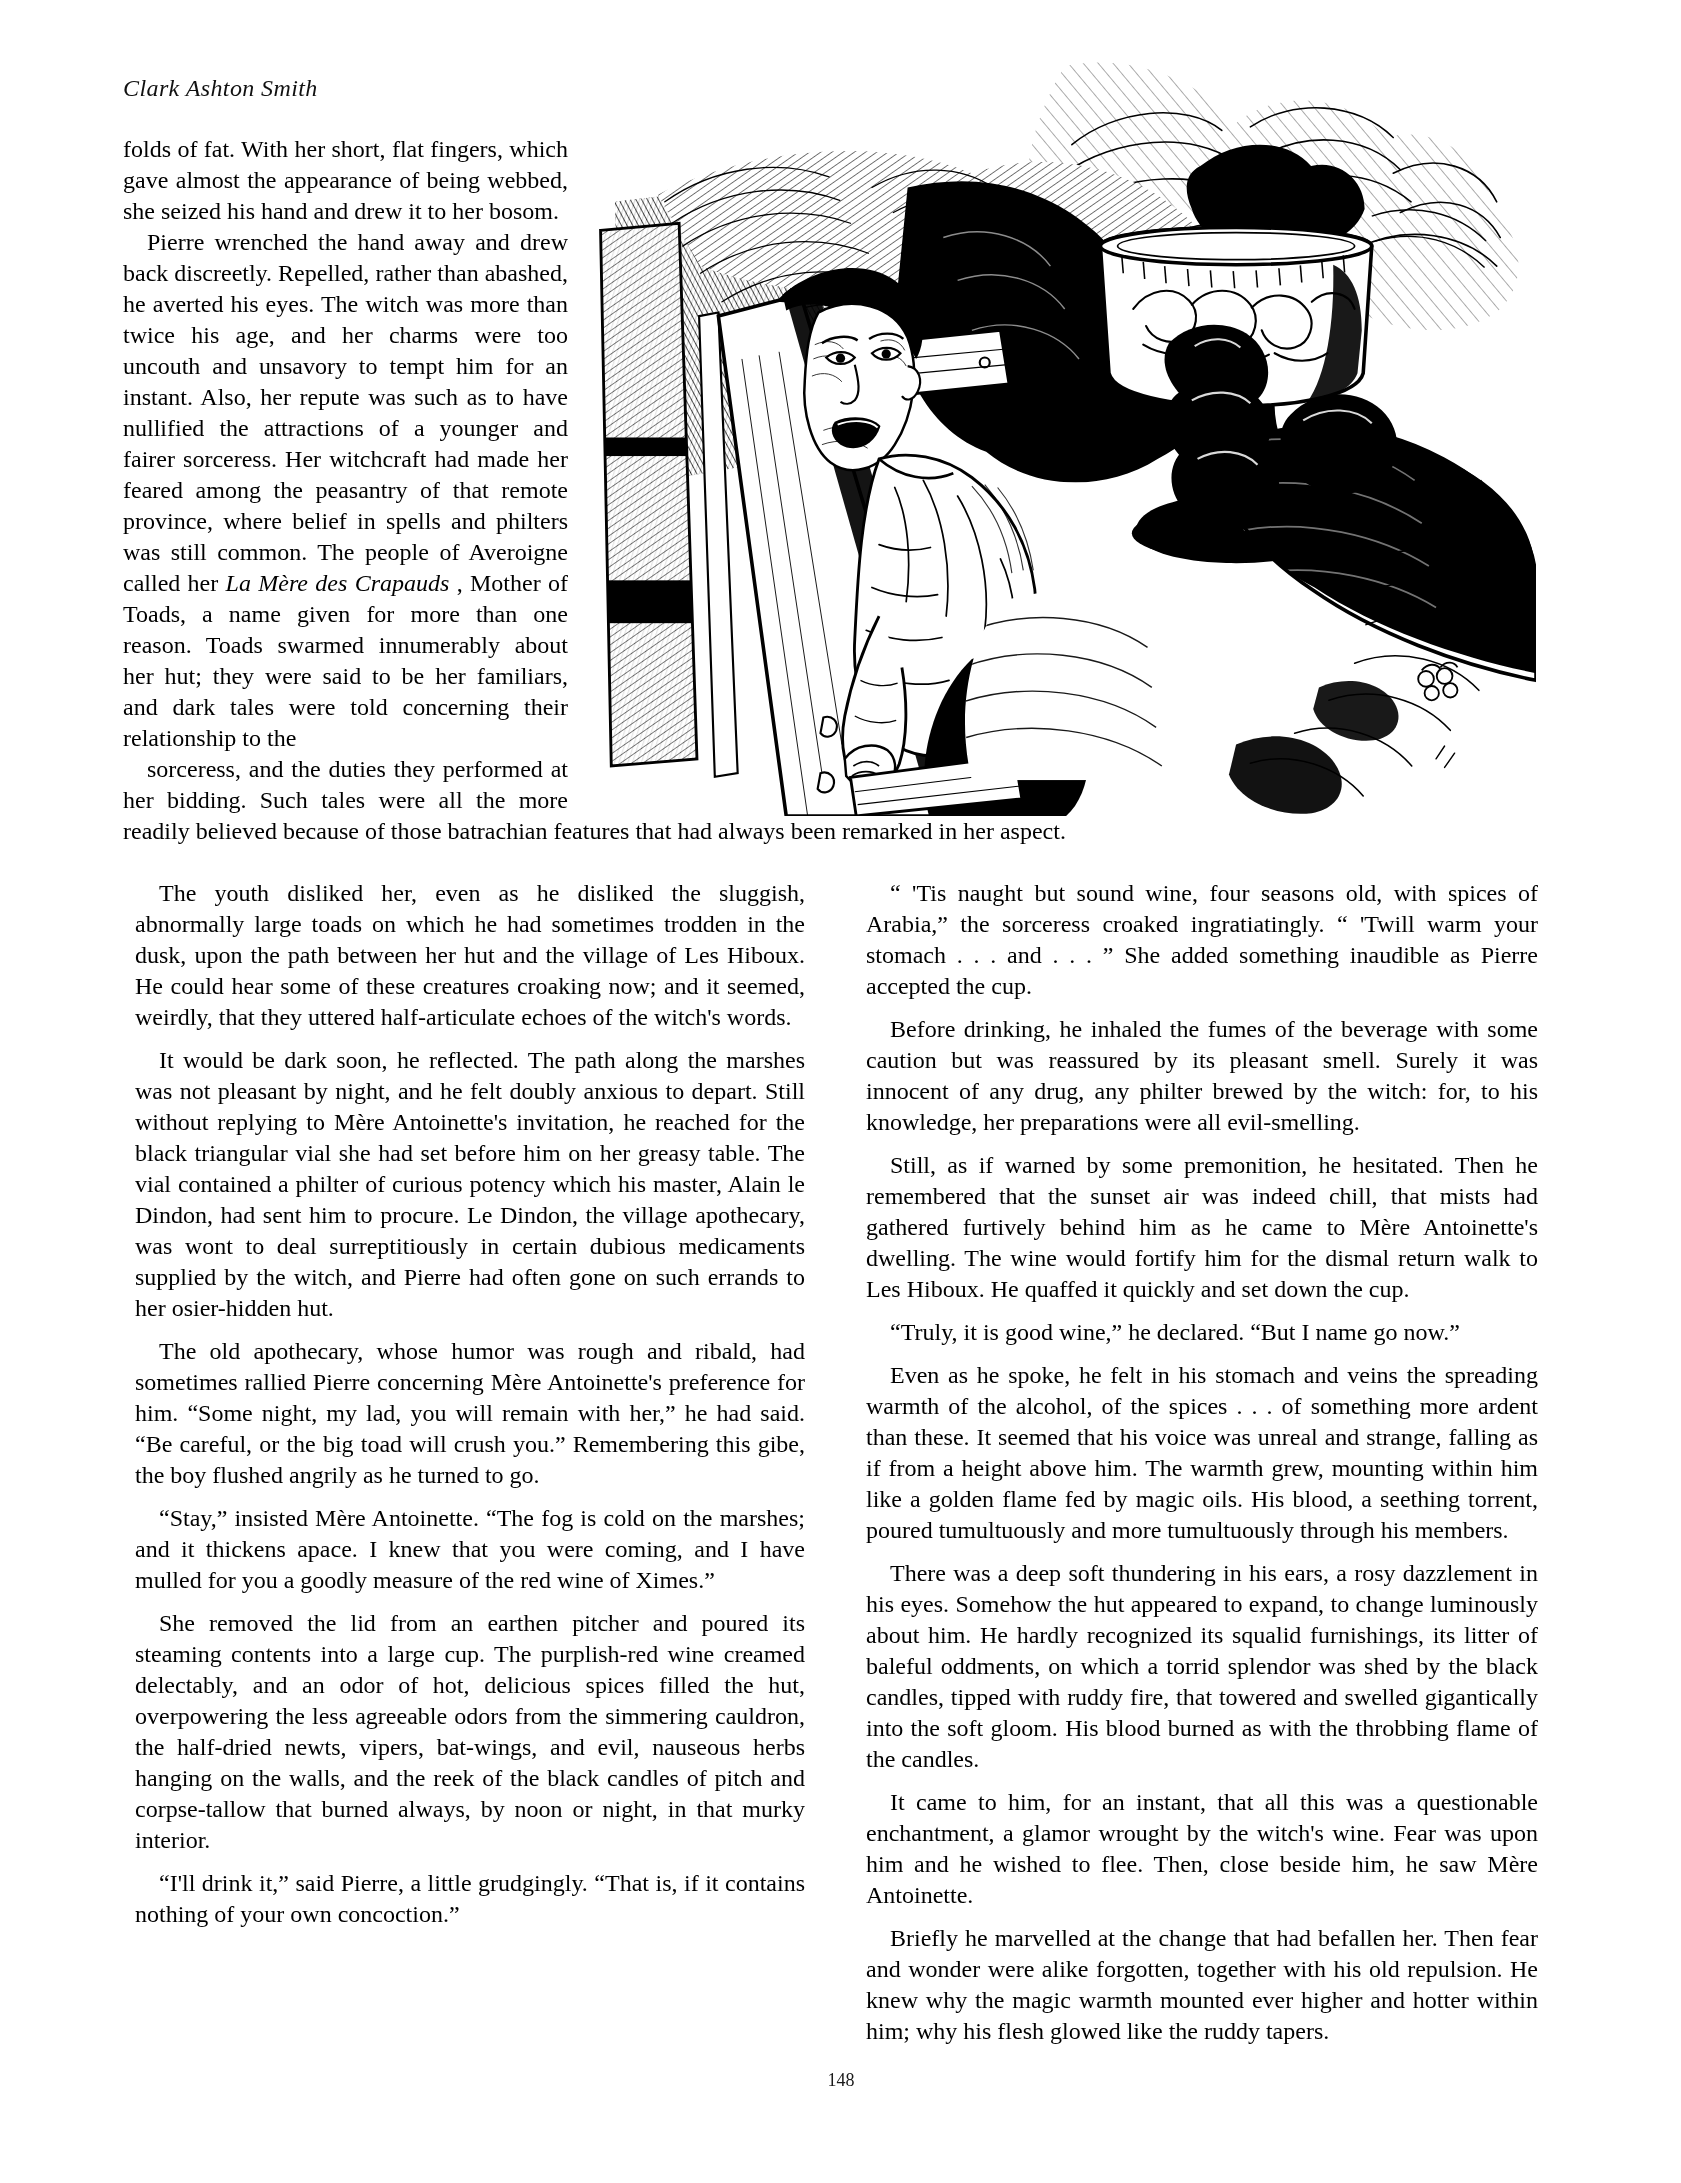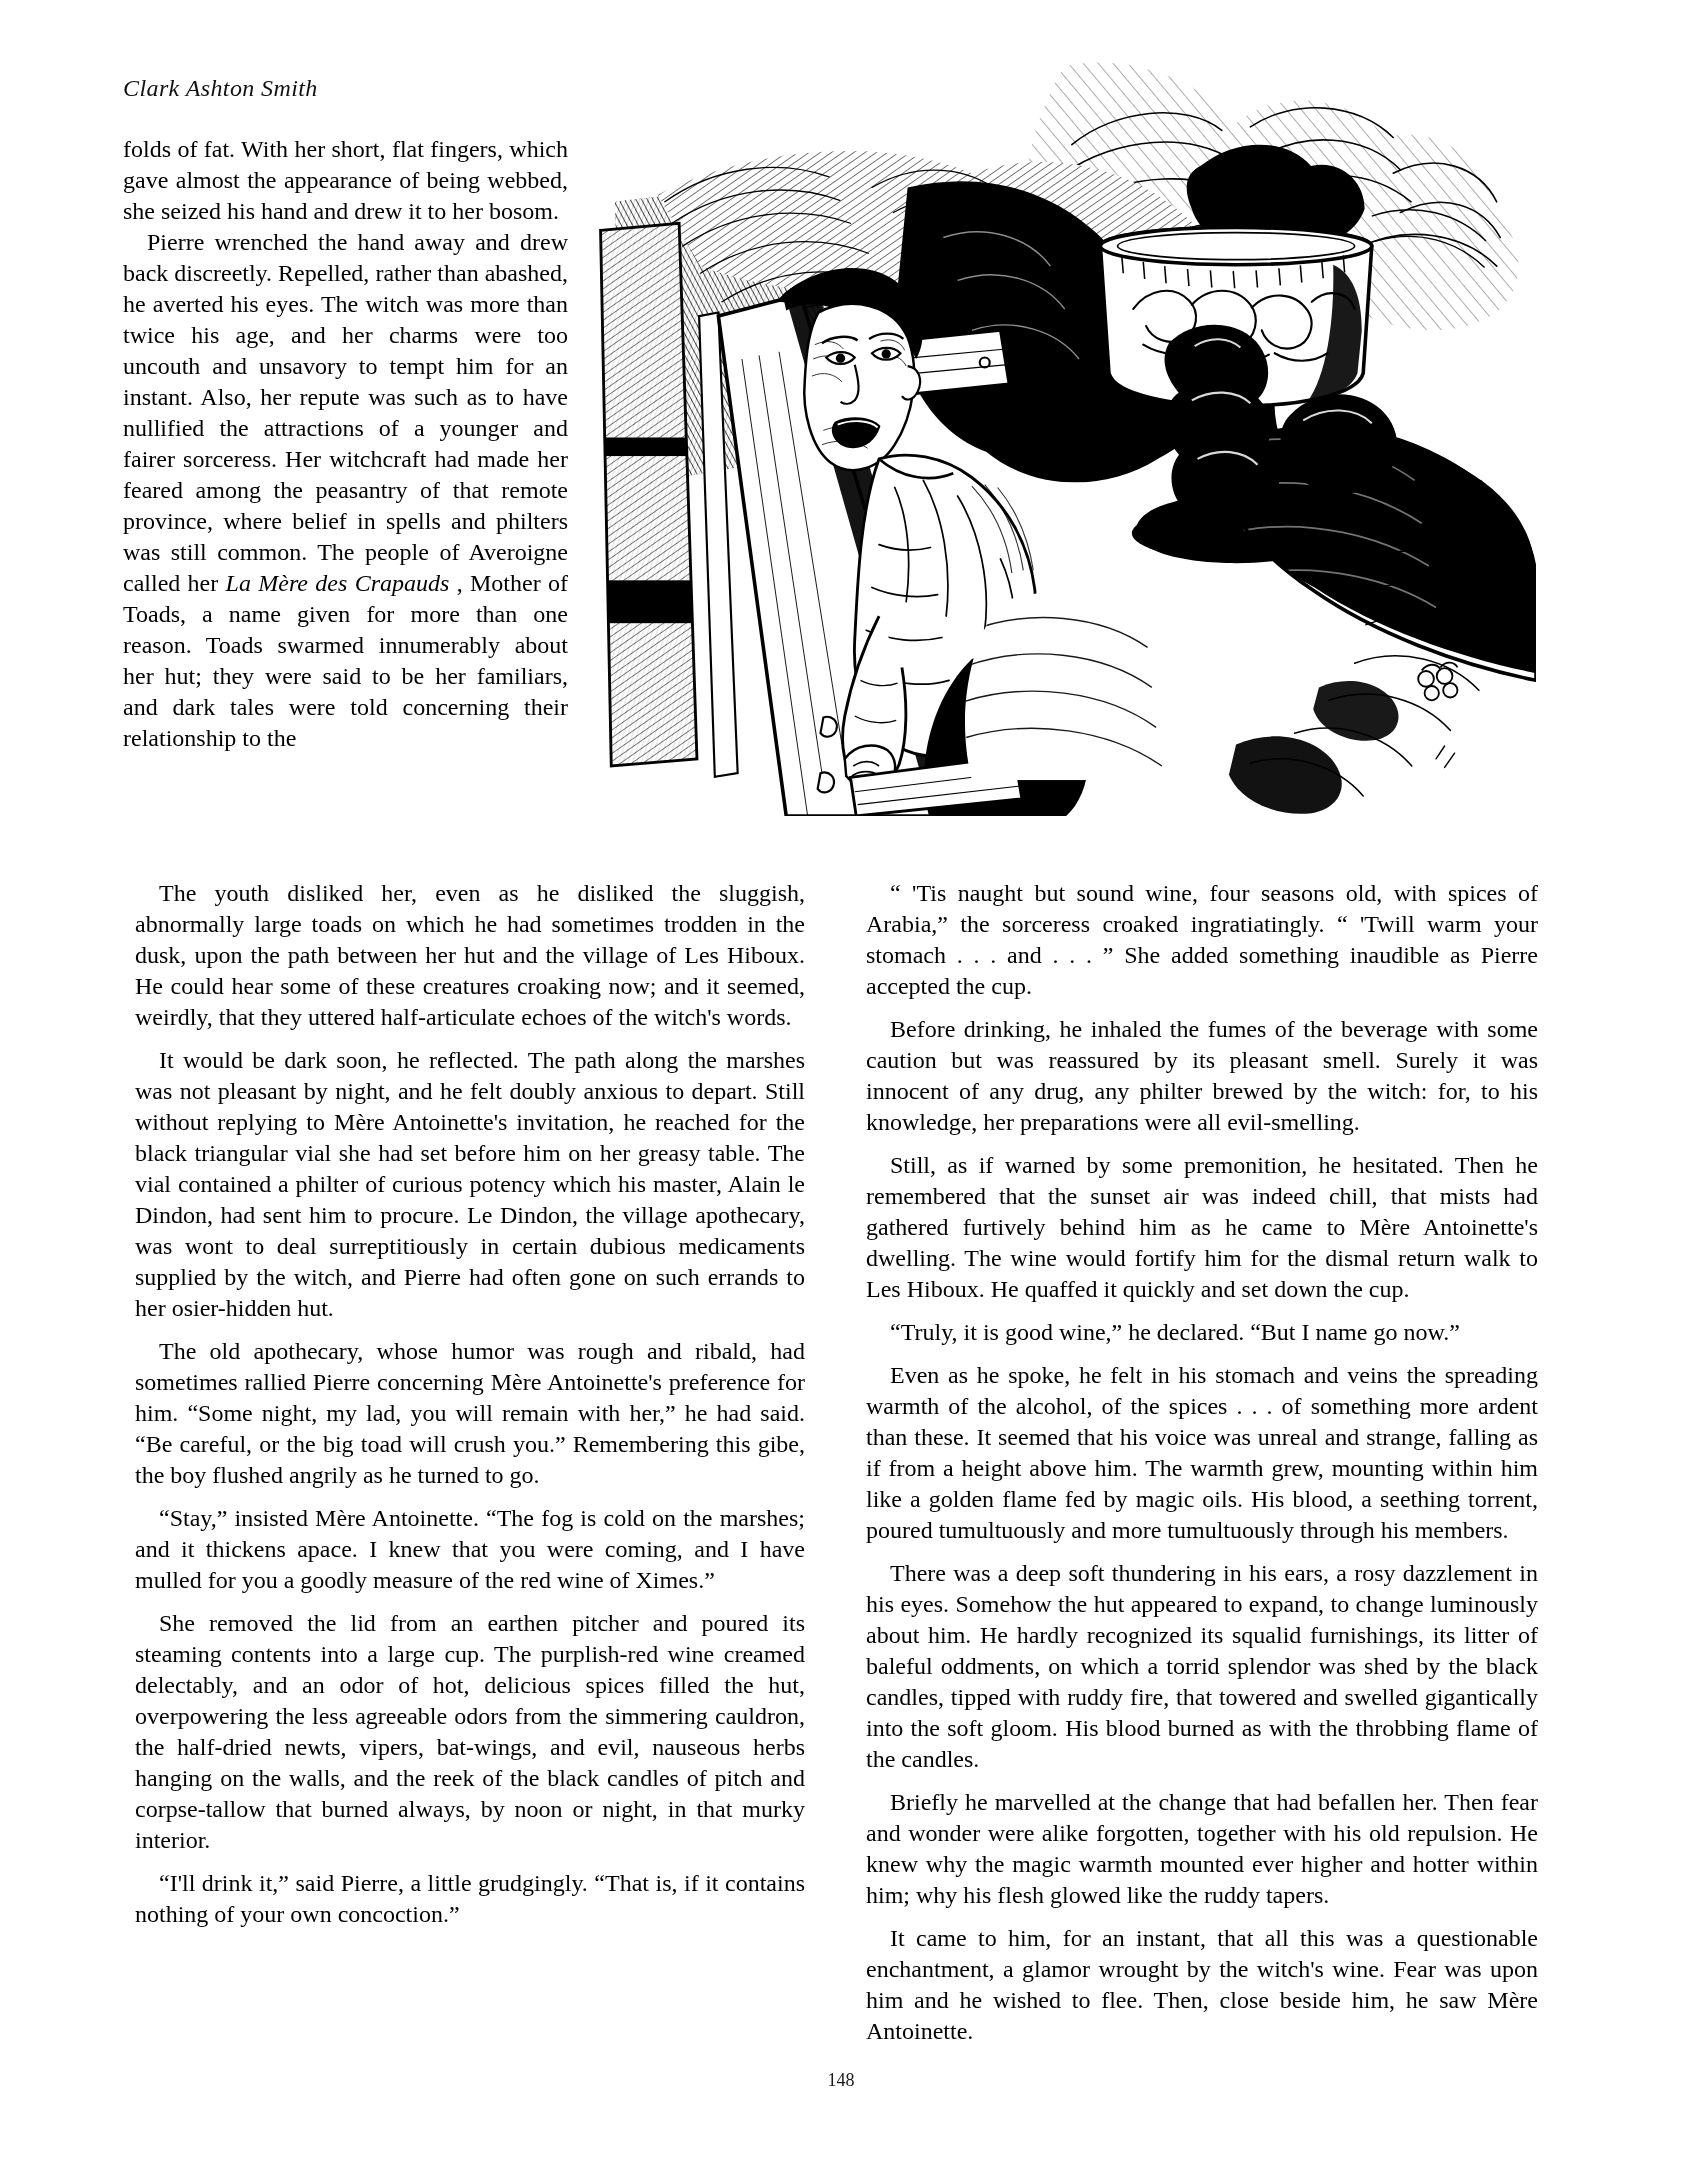--- a/index.html
+++ b/index.html
@@ -463,38 +463,39 @@
         <path d="M1210 980 L1222 962"></path>
           <path d="M1222 992 L1236 972"></path>
       </g>
     </svg>
   </div>
 
   <div class="top-wrap">
     <div class="art-float"></div>
     <p>folds of fat. With her short, flat fingers, which gave almost the appearance of being webbed, she seized his hand and drew it to her bosom.</p>
     <p><span>Pierre wrenched the hand away and drew back discreetly. Repelled, rather than abashed, he averted his eyes. The witch was more than twice his age, and her charms were too uncouth and unsavory to tempt him for an instant. Also, her repute was such as to have nullified the attractions of a younger and fairer sorceress. Her witchcraft had made her feared among the peasantry of that remote province, where belief in spells and philters was still common. The people of Averoigne called her </span><em>La Mère des Crapauds</em><span> , Mother of Toads, a name given for more than one reason. Toads swarmed innumerably about her hut; they were said to be her familiars, and dark tales were told concerning their relationship to the</span></p>
+    <p class="noindent">sorceress, and the duties they performed at her bidding. Such tales were all the more readily believed because of those batrachian features that had always been remarked in her aspect.</p>
   </div>
 
   <div class="left-under">
     <p>The youth disliked her, even as he disliked the sluggish, abnormally large toads on which he had sometimes trodden in the dusk, upon the path between her hut and the village of Les Hiboux. He could hear some of these creatures croaking now; and it seemed, weirdly, that they uttered half-articulate echoes of the witch's words.</p>
     <p>It would be dark soon, he reflected. The path along the marshes was not pleasant by night, and he felt doubly anxious to depart. Still without replying to Mère Antoinette's invitation, he reached for the black triangular vial she had set before him on her greasy table. The vial contained a philter of curious potency which his master, Alain le Dindon, had sent him to procure. Le Dindon, the village apothecary, was wont to deal surreptitiously in certain dubious medicaments supplied by the witch, and Pierre had often gone on such errands to her osier-hidden hut.</p>
     <p>The old apothecary, whose humor was rough and ribald, had sometimes rallied Pierre concerning Mère Antoinette's preference for him. “Some night, my lad, you will remain with her,” he had said. “Be careful, or the big toad will crush you.” Remembering this gibe, the boy flushed angrily as he turned to go.</p>
     <p>“Stay,” insisted Mère Antoinette. “The fog is cold on the marshes; and it thickens apace. I knew that you were coming, and I have mulled for you a goodly measure of the red wine of Ximes.”</p>
     <p>She removed the lid from an earthen pitcher and poured its steaming contents into a large cup. The purplish-red wine creamed delectably, and an odor of hot, delicious spices filled the hut, overpowering the less agreeable odors from the simmering cauldron, the half-dried newts, vipers, bat-wings, and evil, nauseous herbs hanging on the walls, and the reek of the black candles of pitch and corpse-tallow that burned always, by noon or night, in that murky interior.</p>
     <p>“I'll drink it,” said Pierre, a little grudgingly. “That is, if it contains nothing of your own concoction.”</p>
   </div>
 
   <div class="right-under">
     <p>“ 'Tis naught but sound wine, four seasons old, with spices of Arabia,” the sorceress croaked ingratiatingly. “ 'Twill warm your stomach . . . and . . . ” She added something inaudible as Pierre accepted the cup.</p>
     <p>Before drinking, he inhaled the fumes of the beverage with some caution but was reassured by its pleasant smell. Surely it was innocent of any drug, any philter brewed by the witch: for, to his knowledge, her preparations were all evil-smelling.</p>
     <p>Still, as if warned by some premonition, he hesitated. Then he remembered that the sunset air was indeed chill, that mists had gathered furtively behind him as he came to Mère Antoinette's dwelling. The wine would fortify him for the dismal return walk to Les Hiboux. He quaffed it quickly and set down the cup.</p>
     <p>“Truly, it is good wine,” he declared. “But I name go now.”</p>
     <p>Even as he spoke, he felt in his stomach and veins the spreading warmth of the alcohol, of the spices . . . of something more ardent than these. It seemed that his voice was unreal and strange, falling as if from a height above him. The warmth grew, mounting within him like a golden flame fed by magic oils. His blood, a seething torrent, poured tumultuously and more tumultuously through his members.</p>
     <p>There was a deep soft thundering in his ears, a rosy dazzlement in his eyes. Somehow the hut appeared to expand, to change luminously about him. He hardly recognized its squalid furnishings, its litter of baleful oddments, on which a torrid splendor was shed by the black candles, tipped with ruddy fire, that towered and swelled gigantically into the soft gloom. His blood burned as with the throbbing flame of the candles.</p>
+    <p>It came to him, for an instant, that all this was a questionable enchantment, a glamor wrought by the witch's wine. Fear was upon him and he wished to flee. Then, close beside him, he saw Mère Antoinette.</p>
     <p>Briefly he marvelled at the change that had befallen her. Then fear and wonder were alike forgotten, together with his old repulsion. He knew why the magic warmth mounted ever higher and hotter within him; why his flesh glowed like the ruddy tapers.</p>
-    <p>It came to him, for an instant, that all this was a questionable enchantment, a glamor wrought by the witch's wine. Fear was upon him and he wished to flee. Then, close beside him, he saw Mère Antoinette.</p>
   </div>
 
   <div class="folio">148</div>
 
 </div>
 
 
 </body></html>

